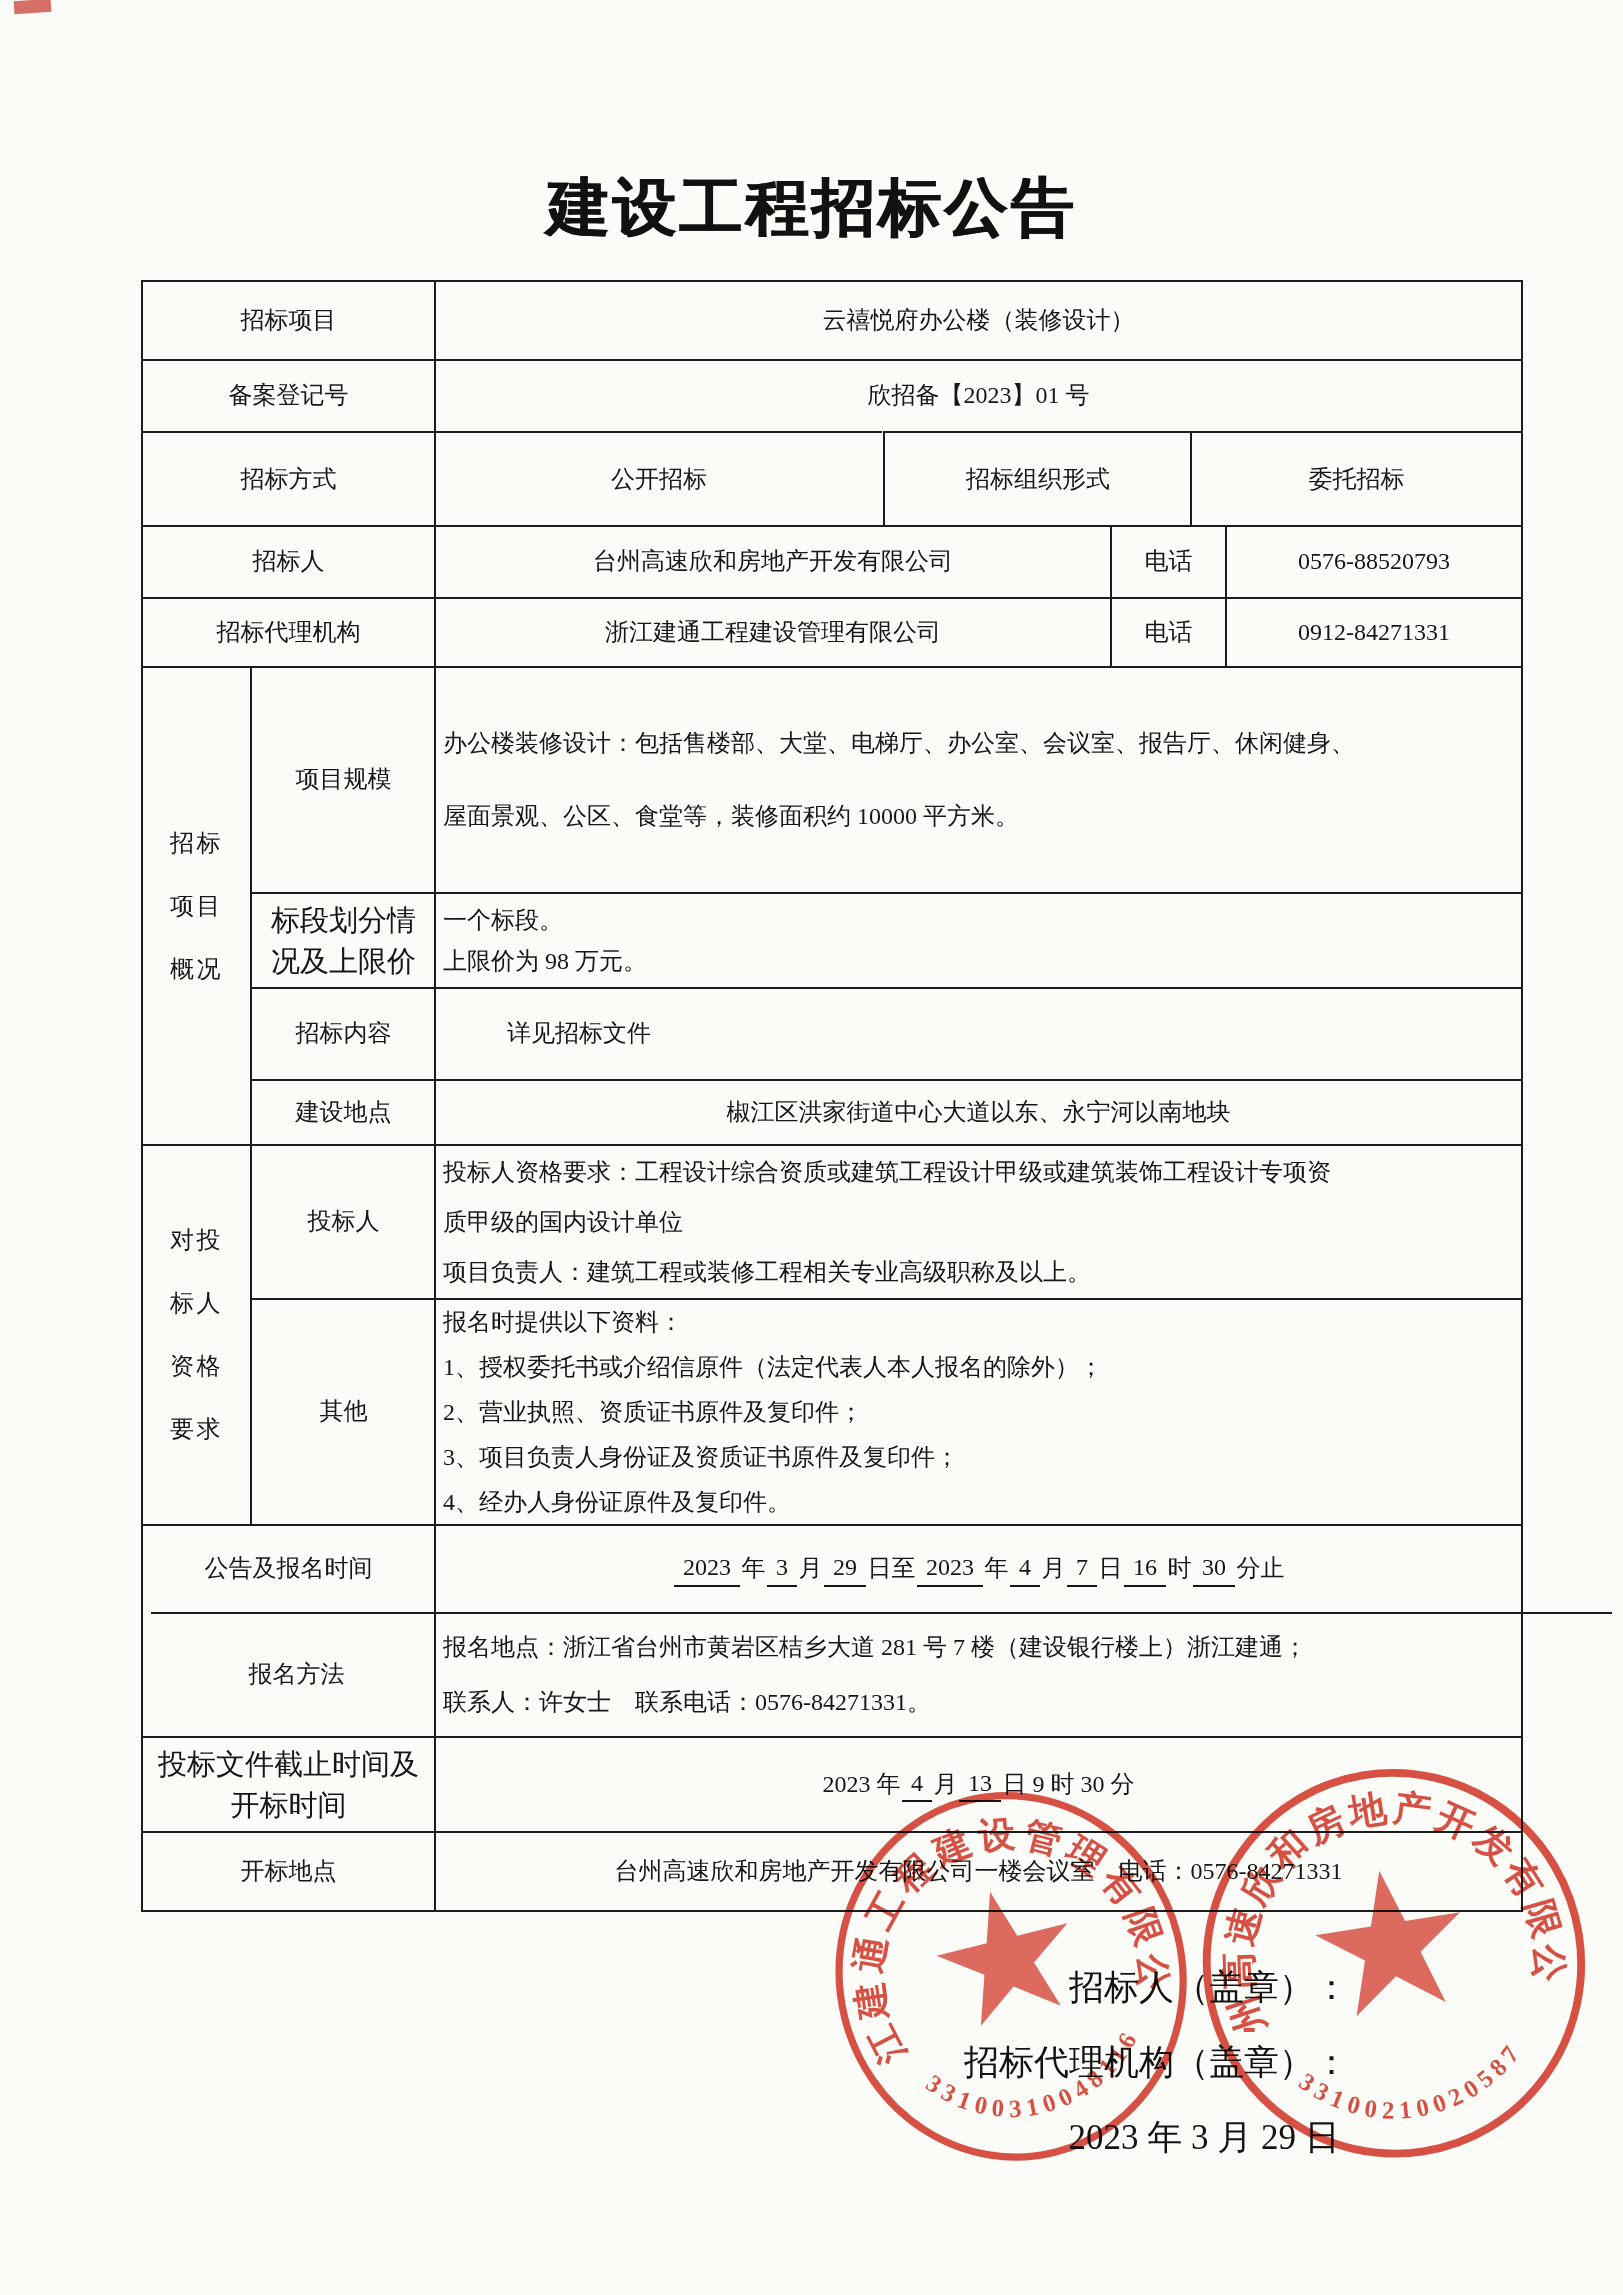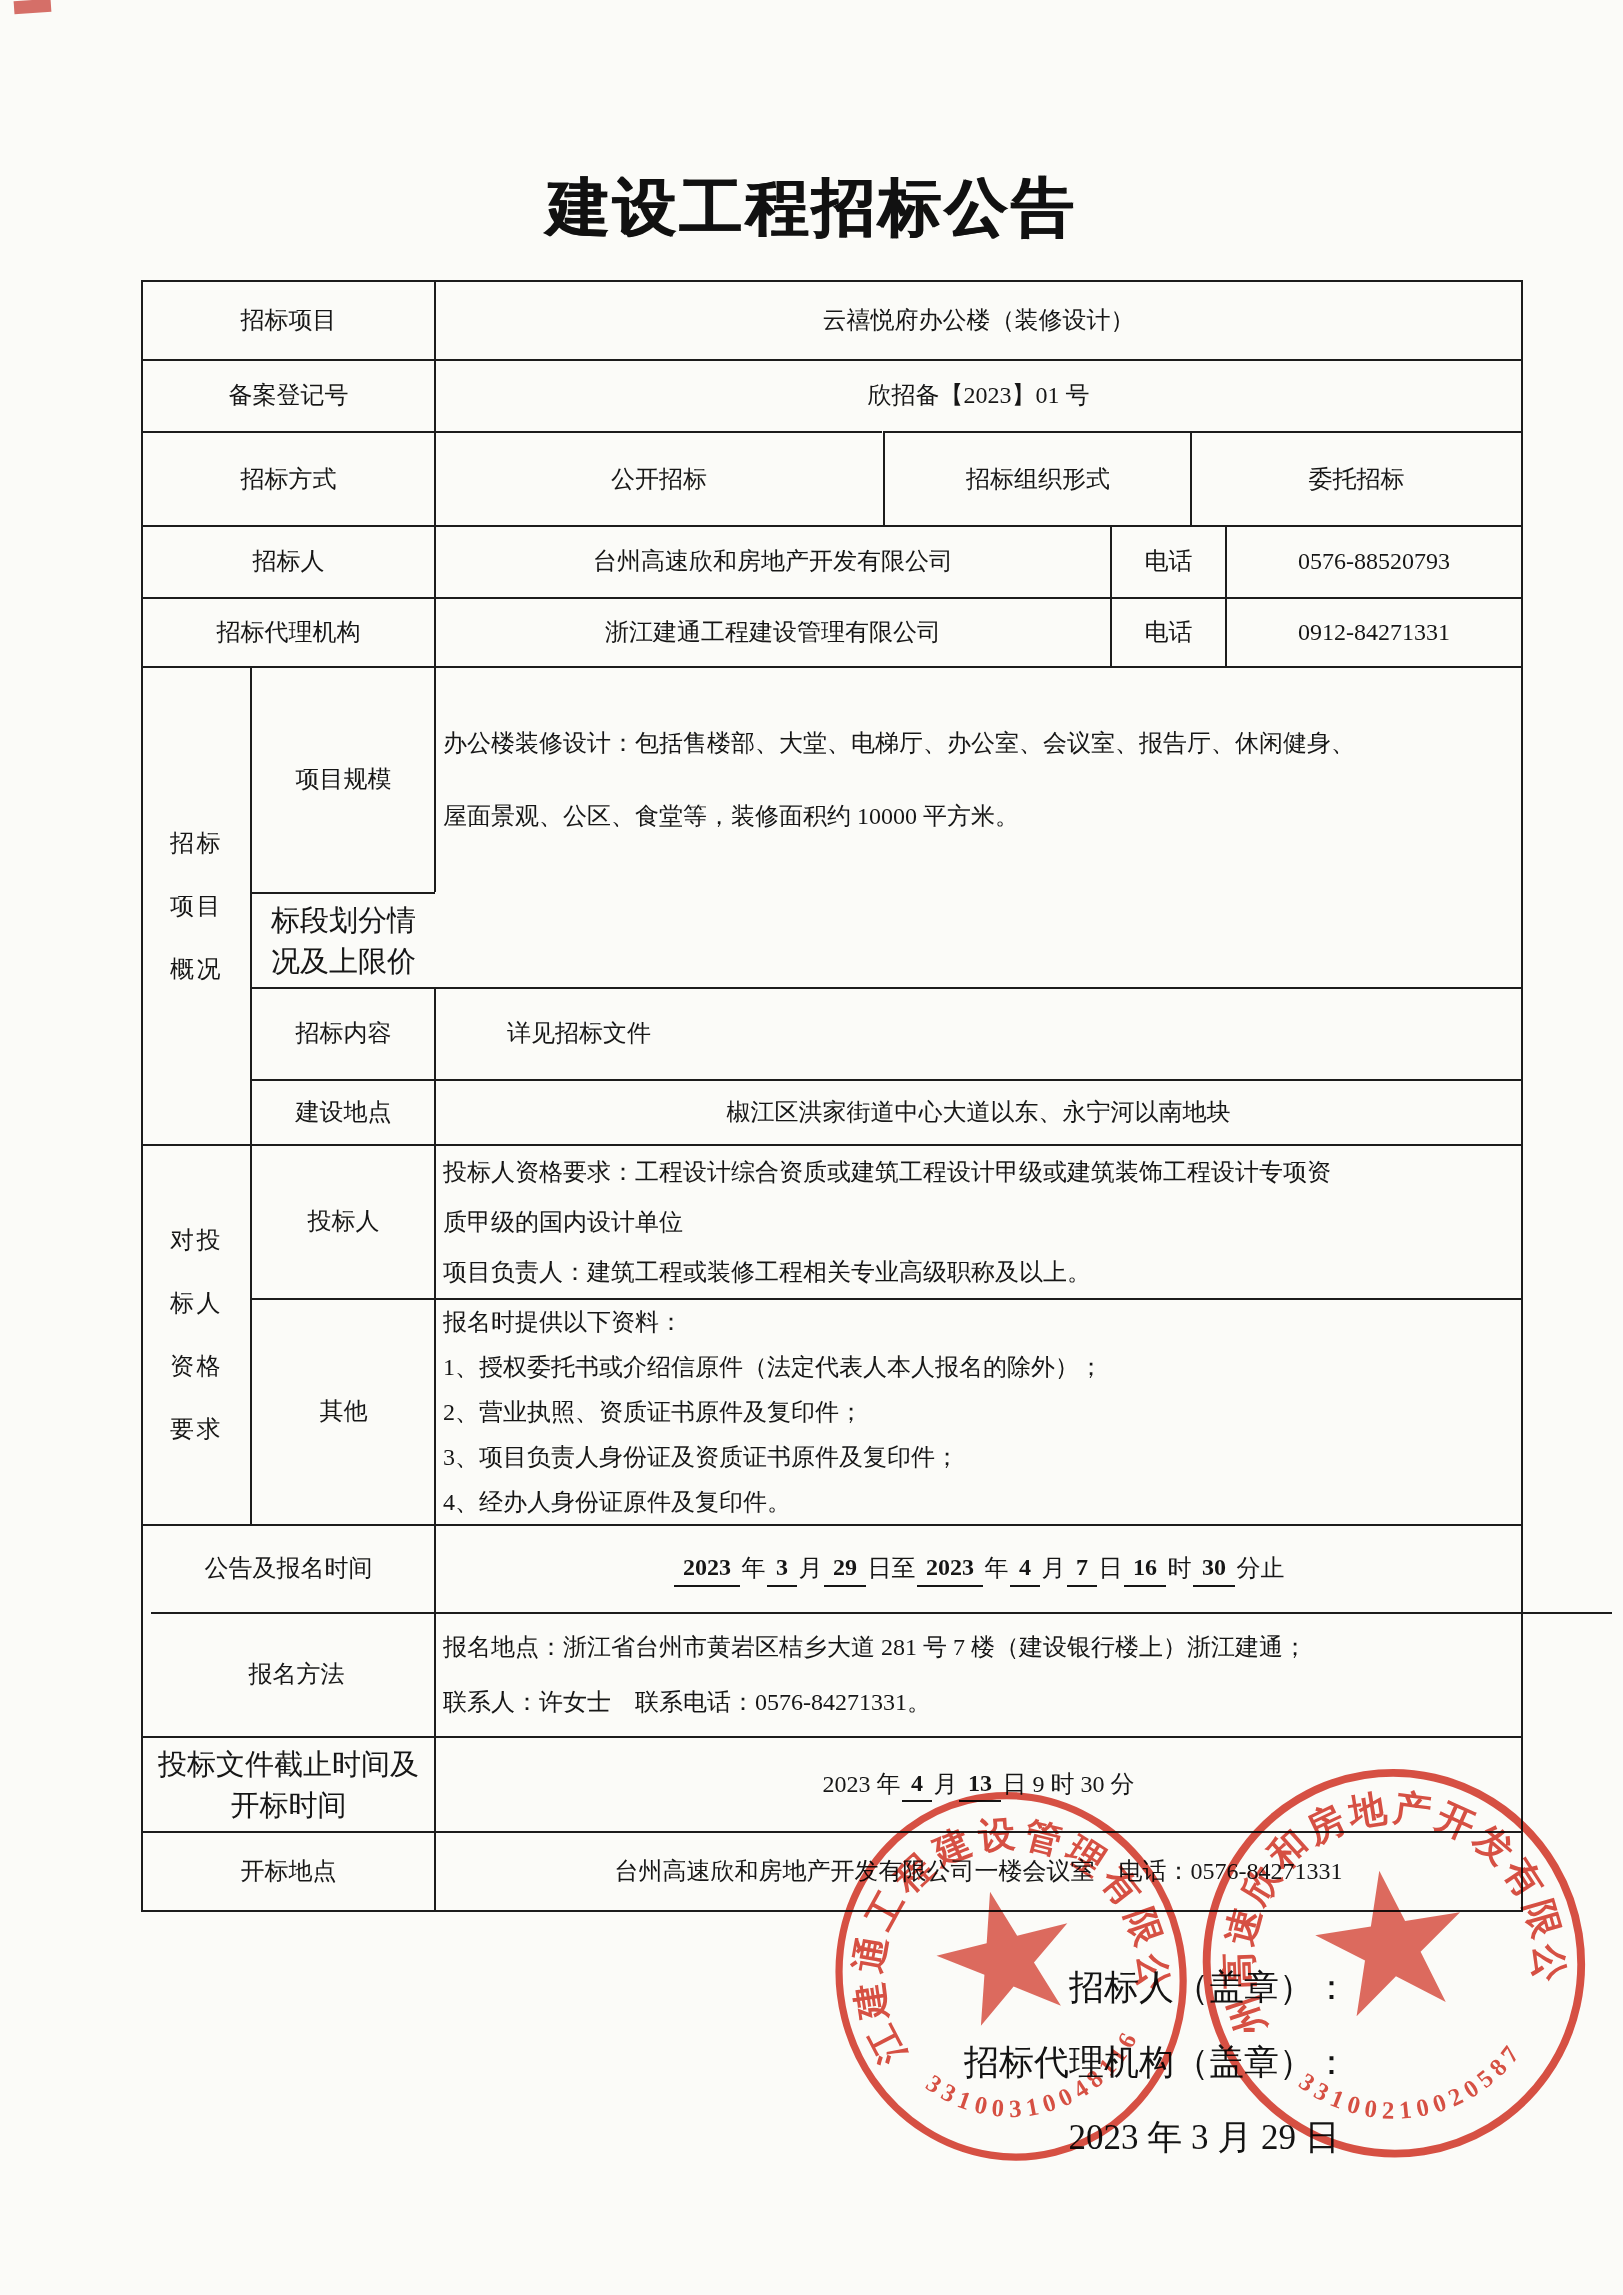--- a/index.html
+++ b/index.html
@@ -27,21 +27,21 @@
   .ctr{justify-content:center;text-align:center;}
   .left{justify-content:flex-start;text-align:left;padding-left:7px;padding-right:13px;}
   .indent{padding-left:71px;}
   .vlabel{justify-content:center;text-align:center;line-height:63px;letter-spacing:2.6px;}
   .v2{justify-content:center;text-align:center;line-height:41px;font-size:29px;}
   .lh-wide{line-height:73px;}
   .lh-62{line-height:41px;}
   .lh-76{line-height:50px;}
   .lh-68{line-height:45px;}
   .lh-84{line-height:55px;}
-  .useg{border-bottom:2px solid #161616;padding:0 9.2px;margin:0 1.3px;font-weight:bold;}
+  .useg{border-bottom:2px solid #161616;padding:0 9.2px;margin:0 1.3px;}
   .footer-line{
     position:absolute;right:274px;text-align:right;font-size:35px;color:#131313;white-space:nowrap;
   }
   .stamps{position:absolute;left:0;top:0;mix-blend-mode:multiply;pointer-events:none;}
   .stamp-text{font-family:"Liberation Serif","DejaVu Serif",serif;font-weight:bold;}
 </style>
 </head>
 <body>
 
 <div class="page">
@@ -76,20 +76,22 @@
     <div class="c vlabel bt" style="left:0;top:384px;width:107px;height:478px">招标
 项目
 概况</div>
 
     <div class="c ctr bl bt" style="left:107px;top:384px;width:185px;height:226px">项目规模</div>
     <div class="c left bl bt lh-wide" style="left:291px;top:384px;width:1087px;height:226px">办公楼装修设计：包括售楼部、大堂、电梯厅、办公室、会议室、报告厅、休闲健身、
 屋面景观、公区、食堂等，装修面积约 10000 平方米。</div>
 
     <div class="c v2 bl bt" style="left:107px;top:610px;width:185px;height:95px">标段划分情
 况及上限价</div>
+    <div class="c left bl bt lh-62" style="left:291px;top:610px;width:1087px;height:95px">一个标段。
+上限价为 98 万元。</div>
 
     <div class="c ctr bl bt" style="left:107px;top:705px;width:185px;height:92px">招标内容</div>
     <div class="c left indent bl bt" style="left:291px;top:705px;width:1087px;height:92px">详见招标文件</div>
 
     <div class="c ctr bl bt" style="left:107px;top:797px;width:185px;height:65px">建设地点</div>
     <div class="c ctr bl bt" style="left:291px;top:797px;width:1087px;height:65px">椒江区洪家街道中心大道以东、永宁河以南地块</div>
 
     <div class="c vlabel bt" style="left:0;top:862px;width:107px;height:380px">对投
 标人
 资格

